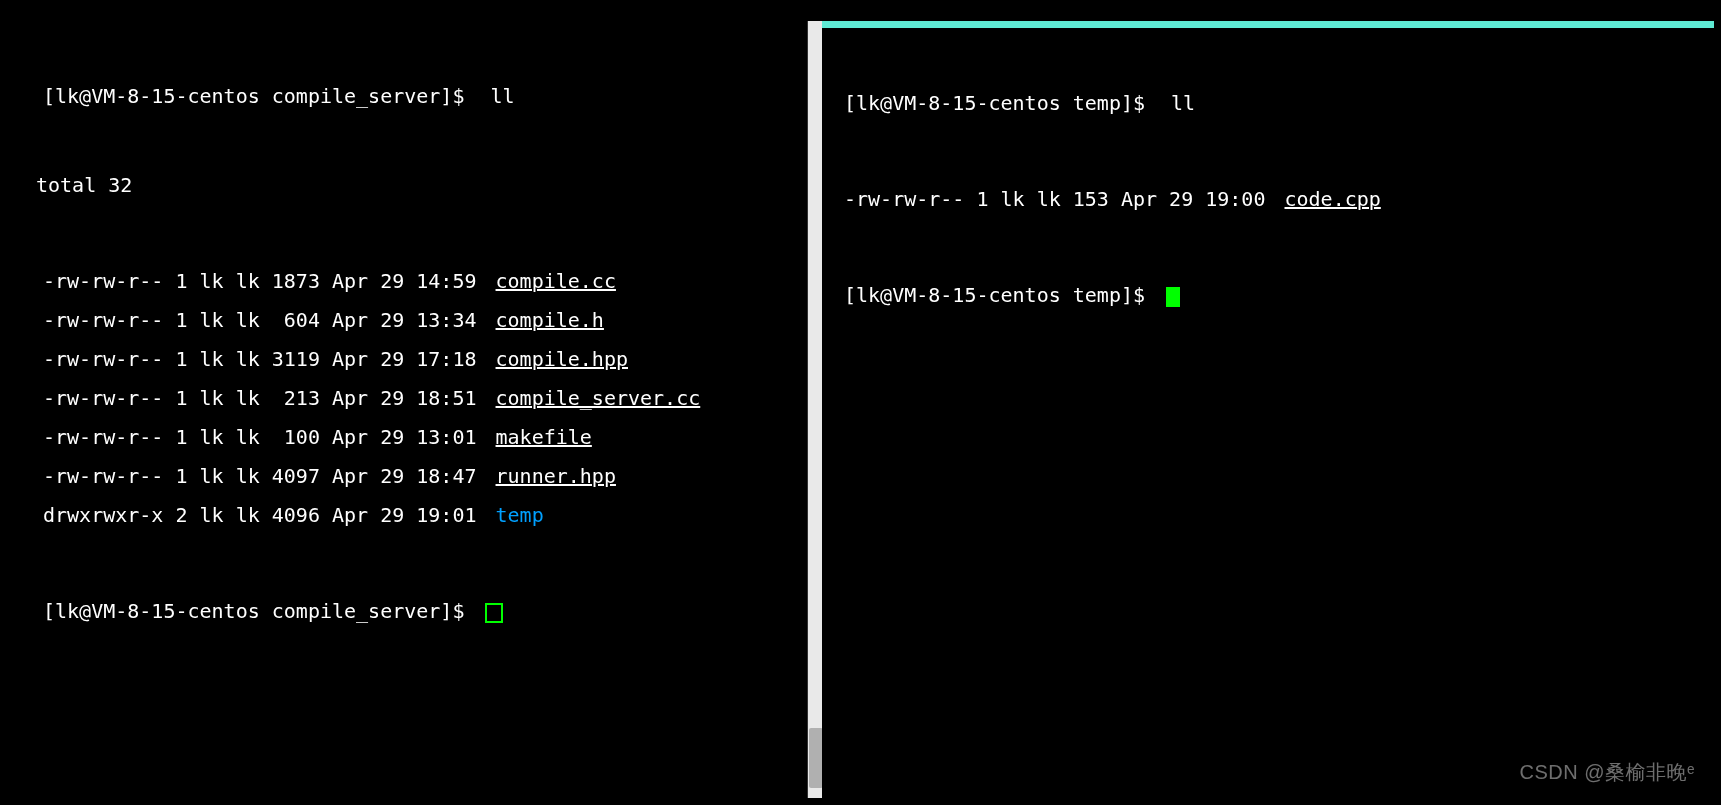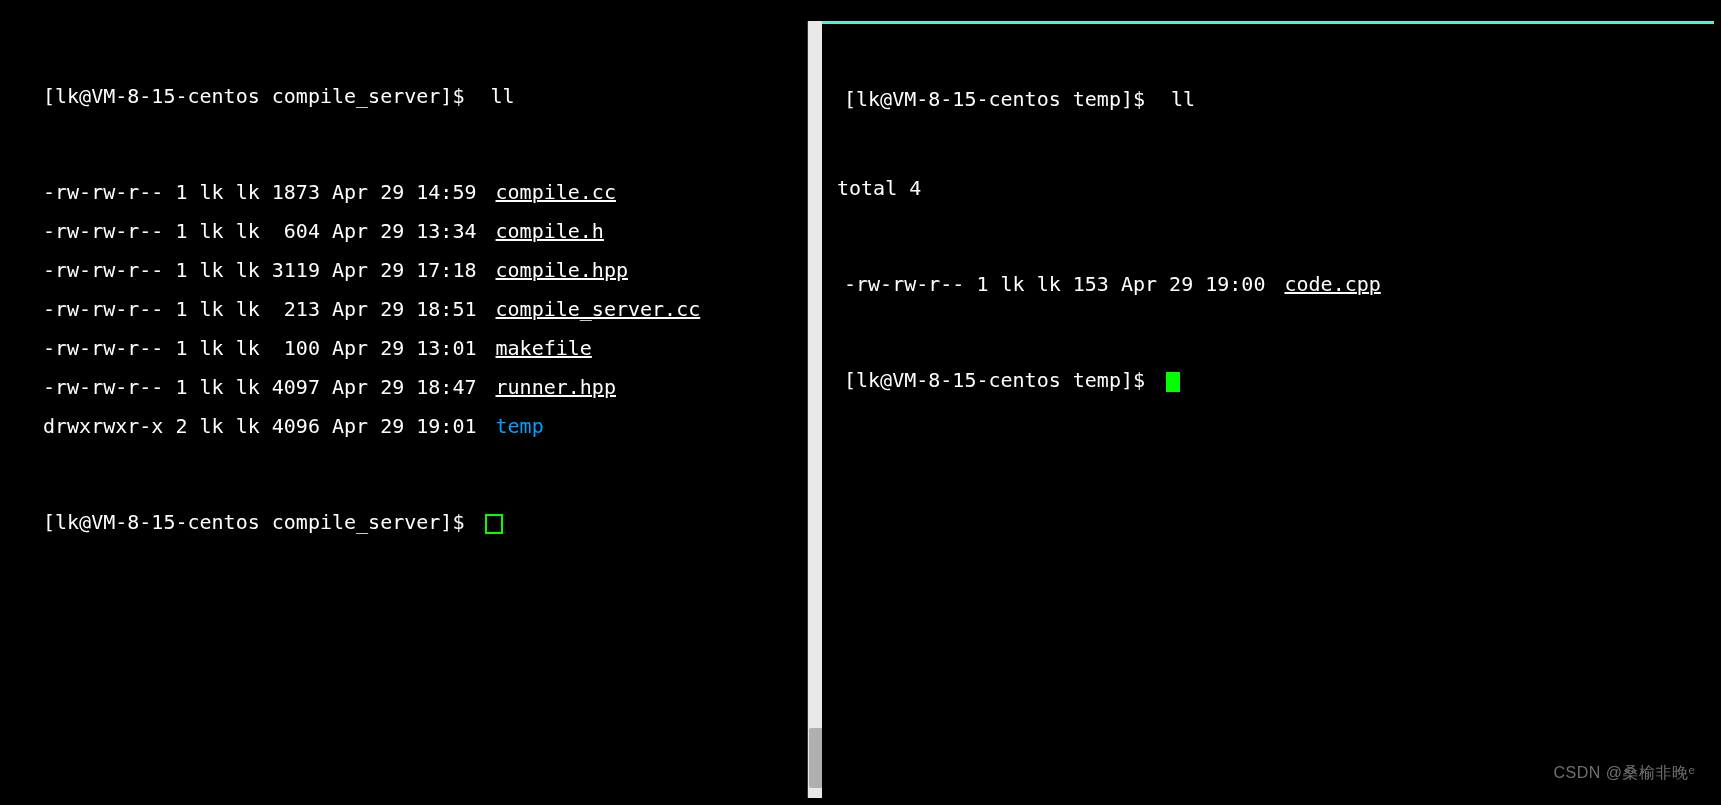--- a/index.html
+++ b/index.html
@@ -24,21 +24,21 @@
     position: relative;
   }
   .scrollbar-thumb {
     position: absolute;
     left: 1px; right: 1px;
     bottom: 10px;
     height: 60px;
     background: #b0b0b0;
     border-radius: 2px;
   }
-  .pane-right { flex: 1; border-top: 3px solid #5eead4; }
+  .pane-right { flex: 1; border-top: 7px solid #5eead4; }
   .line { display: block; }
   .prompt { color: #ffffff; }
   .cmd { color: #ffffff; }
   .file { color: #ffffff; text-decoration: underline; }
   .dir { color: #00a0ff; font-weight: normal; }
   .cursor-outline {
     display: inline-block;
     width: 11px; height: 20px;
     border: 2px solid #00ff00;
     vertical-align: text-bottom;
@@ -50,40 +50,40 @@
     background: #00ff00;
     vertical-align: text-bottom;
     margin-left: 2px;
   }
   .watermark {
     position: absolute;
     right: 12px;
     bottom: 6px;
     color: rgba(200,200,200,0.55);
     font-family: sans-serif;
-    font-size: 16px;
+    font-size: 20px;
     letter-spacing: 0.5px;
   }
 </style>
 </head>
 <body>
 
 <div class="container">
 
   <div class="pane pane-left">
     <span class="line"><span class="prompt">[lk@VM-8-15-centos compile_server]$ </span><span class="cmd">ll</span></span>
+    <span class="line">total 32</span>
     <div id="left-listing"><span class="line">-rw-rw-r-- 1 lk lk 1873 Apr 29 14:59 <span class="file">compile.cc</span></span><span class="line">-rw-rw-r-- 1 lk lk  604 Apr 29 13:34 <span class="file">compile.h</span></span><span class="line">-rw-rw-r-- 1 lk lk 3119 Apr 29 17:18 <span class="file">compile.hpp</span></span><span class="line">-rw-rw-r-- 1 lk lk  213 Apr 29 18:51 <span class="file">compile_server.cc</span></span><span class="line">-rw-rw-r-- 1 lk lk  100 Apr 29 13:01 <span class="file">makefile</span></span><span class="line">-rw-rw-r-- 1 lk lk 4097 Apr 29 18:47 <span class="file">runner.hpp</span></span><span class="line">drwxrwxr-x 2 lk lk 4096 Apr 29 19:01 <span class="dir">temp</span></span></div>
     <span class="line"><span class="prompt">[lk@VM-8-15-centos compile_server]$ </span><span class="cursor-outline"></span></span>
   </div>
 
   <div class="divider">
     <div class="scrollbar-thumb"></div>
   </div>
 
   <div class="pane pane-right">
     <span class="line"><span class="prompt">[lk@VM-8-15-centos temp]$ </span><span class="cmd">ll</span></span>
-    <span class="line">total 4</span>
     <div id="right-listing"><span class="line">-rw-rw-r-- 1 lk lk 153 Apr 29 19:00 <span class="file">code.cpp</span></span></div>
     <span class="line"><span class="prompt">[lk@VM-8-15-centos temp]$ </span><span class="cursor-block"></span></span>
     <div class="watermark">CSDN @桑榆非晚ᵉ</div>
   </div>
 
 </div>
 
 </body></html>

